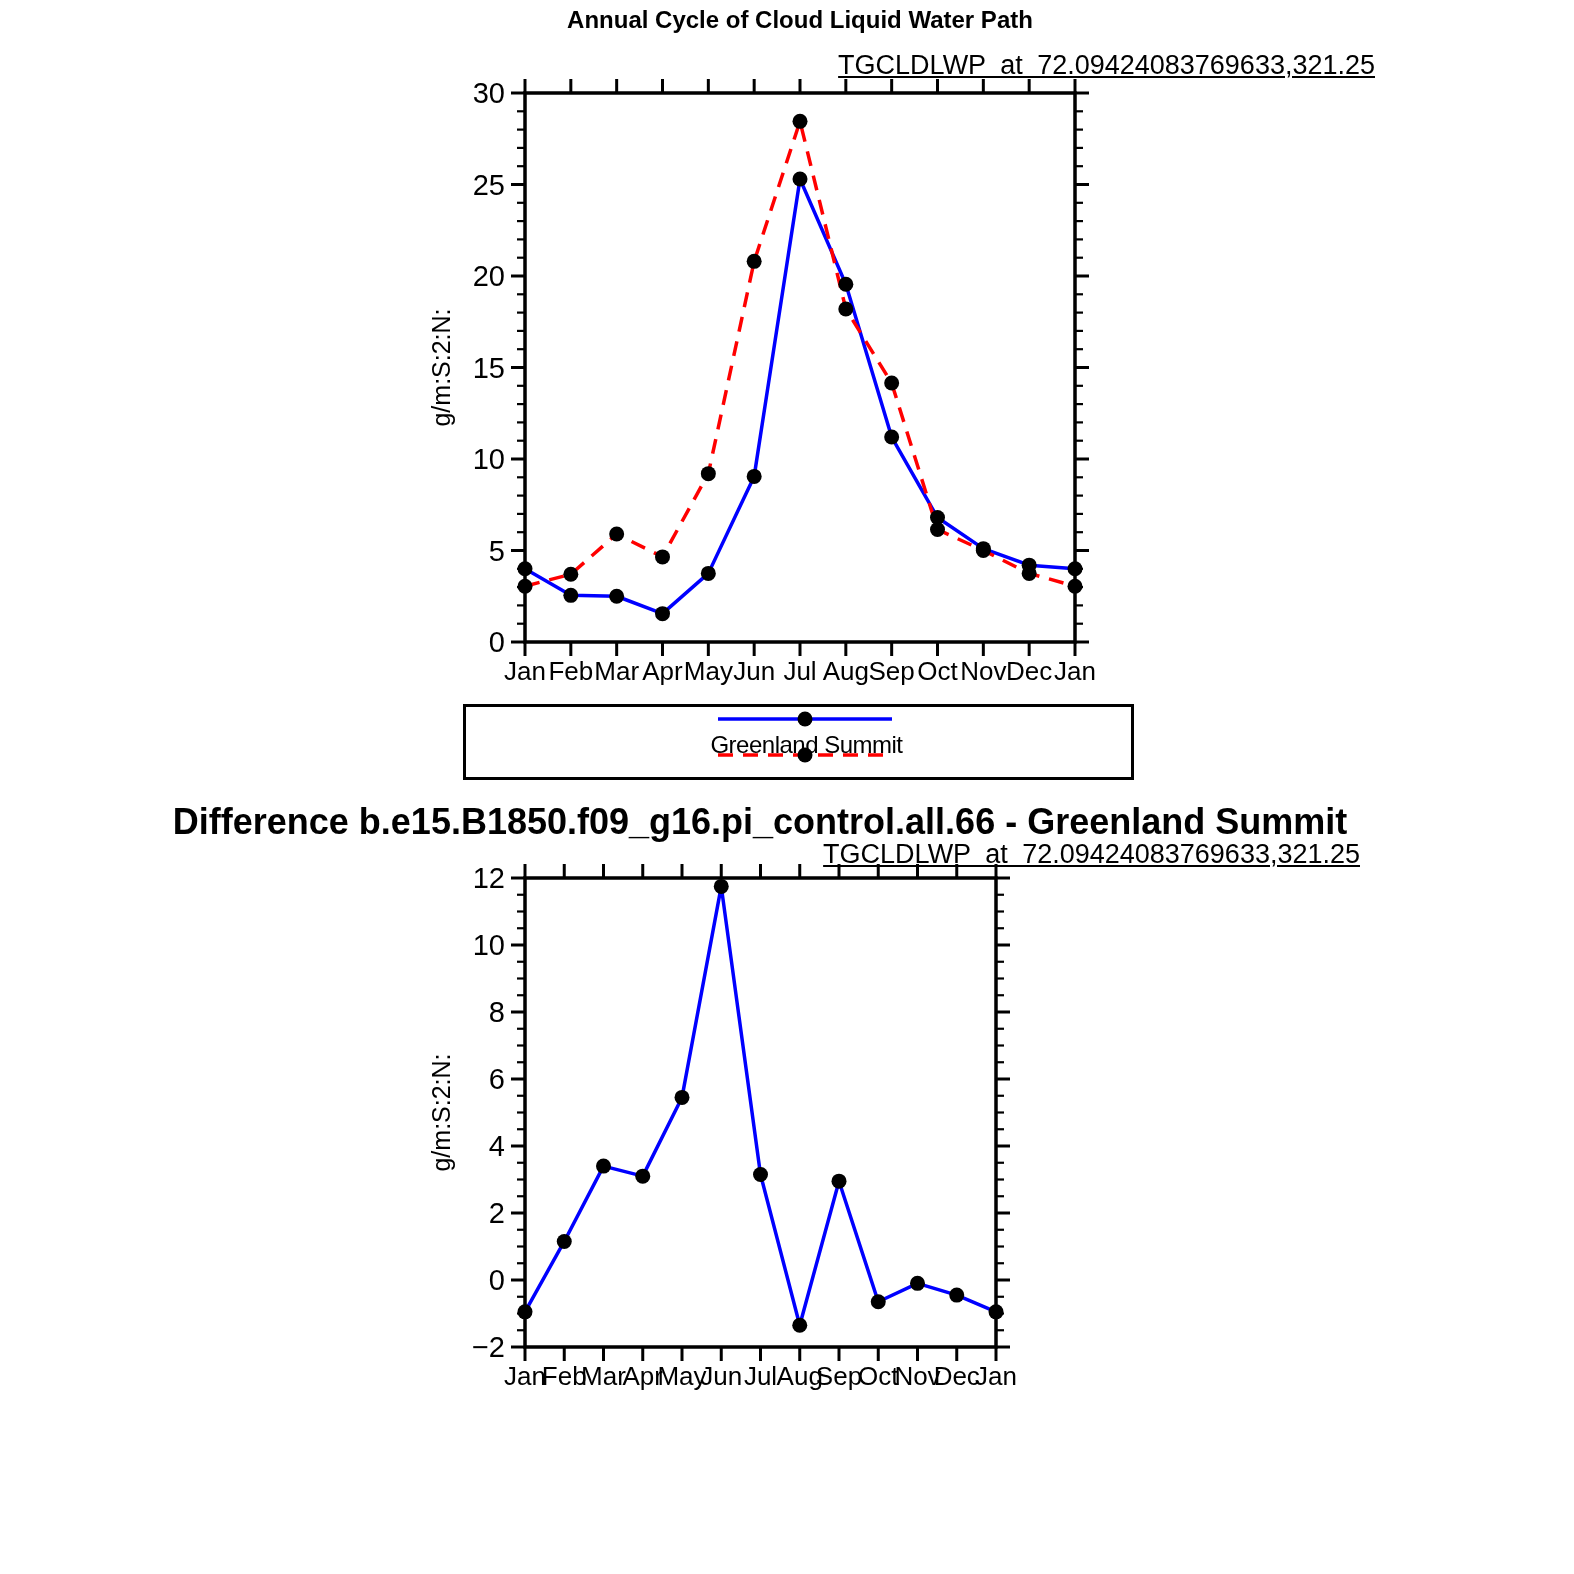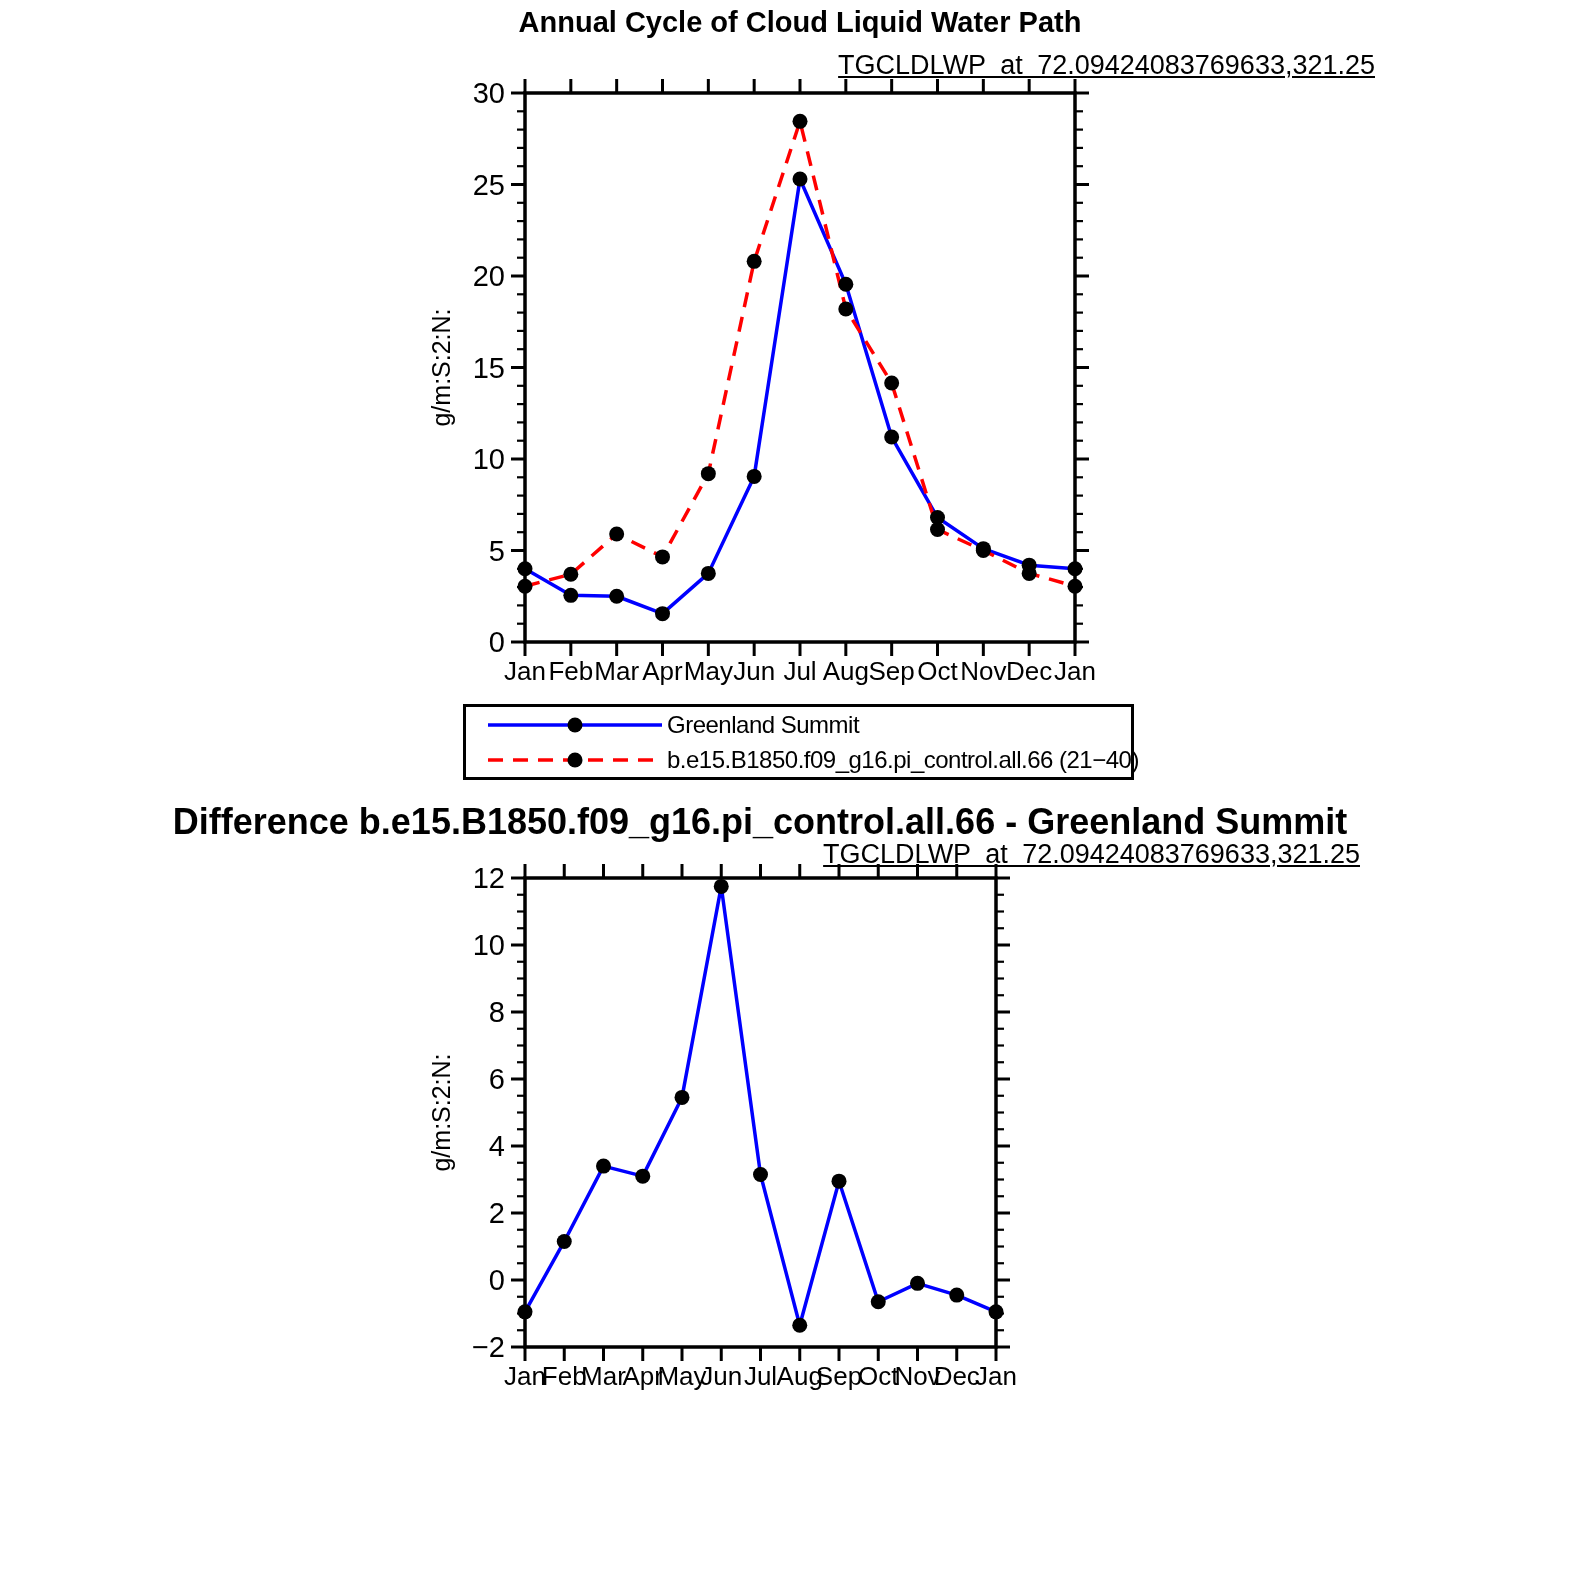--- a/index.html
+++ b/index.html
@@ -1,30 +1,30 @@
 <!DOCTYPE html>
 <html><head>
 <meta charset="utf-8">
 <style>
   html,body{margin:0;padding:0;}
   body{width:1574px;height:1574px;background:#ffffff;position:relative;
        font-family:"Liberation Sans",sans-serif;color:#000;}
   .title{position:absolute;font-weight:bold;text-align:center;white-space:nowrap;}
   .subtitle{position:absolute;text-align:right;word-spacing:7px;white-space:nowrap;text-decoration:underline;}
-  .t1{left:225px;top:6px;width:1150px;font-size:29px;}
+  .t1{left:225px;top:6px;width:1150px;font-size:24px;}
   .s1{left:225px;top:50px;width:1150px;font-size:27px;}
   .t2{left:0px;top:801px;width:1520px;font-size:36px;}
   .s2{left:160px;top:839px;width:1200px;font-size:27px;}
   #chart1{position:absolute;left:400px;top:75px;width:720px;height:620px;}
   #chart2{position:absolute;left:400px;top:855px;width:640px;height:545px;}
   svg text{font-family:"Liberation Sans",sans-serif;fill:#000;}
   .legend{position:absolute;left:463px;top:704px;width:671px;height:76px;
           border:3px solid #000;box-sizing:border-box;background:#fff;
           display:flex;flex-direction:column;justify-content:center;}
-  .lrow{display:flex;align-items:center;height:36px;padding-left:20px;}
+  .lrow{display:flex;align-items:center;height:36px;padding-left:13px;flex-direction:column;}
   .lrow svg{flex:0 0 auto;}
   .lrow span{font-size:24px;letter-spacing:-0.5px;white-space:nowrap;margin-left:3px;}
 </style>
 </head>
 <body>
 
 <div class="title t1">Annual Cycle of Cloud Liquid Water Path</div>
 <div class="subtitle s1">TGCLDLWP at 72.09424083769633,321.25</div>
 <svg id="chart1" viewBox="400 75 720 620">
     <g>
@@ -175,21 +175,20 @@
       <line class="lsample" x1="2" y1="12" x2="176" y2="12" stroke-width="3.5" stroke="#0000ff"></line>
       <circle cx="89" cy="12" r="7.5" fill="#000"></circle>
     </svg>
     <span>Greenland Summit</span>
   </div>
   <div class="lrow">
     <svg width="178" height="24">
       <line class="lsample" x1="2" y1="12" x2="176" y2="12" stroke-width="3.5" stroke="#ff0000" stroke-dasharray="15 10"></line>
       <circle cx="89" cy="12" r="7.5" fill="#000"></circle>
     </svg>
-    <span>b.e15.B1850.f09_g16.pi_control.all.66 (21−40)</span>
   </div>
 </div>
 
 <div class="title t2">Difference b.e15.B1850.f09_g16.pi_control.all.66 - Greenland Summit</div>
 <div class="subtitle s2">TGCLDLWP at 72.09424083769633,321.25</div>
 <svg id="chart2" viewBox="400 855 640 545">
     <g>
       <line x1="517" y1="1330.25" x2="525" y2="1330.25" stroke="#000" stroke-width="2.2"></line>
       <line x1="996" y1="1330.25" x2="1004" y2="1330.25" stroke="#000" stroke-width="2.2"></line>
       <line x1="517" y1="1313.5" x2="525" y2="1313.5" stroke="#000" stroke-width="2.2"></line>

